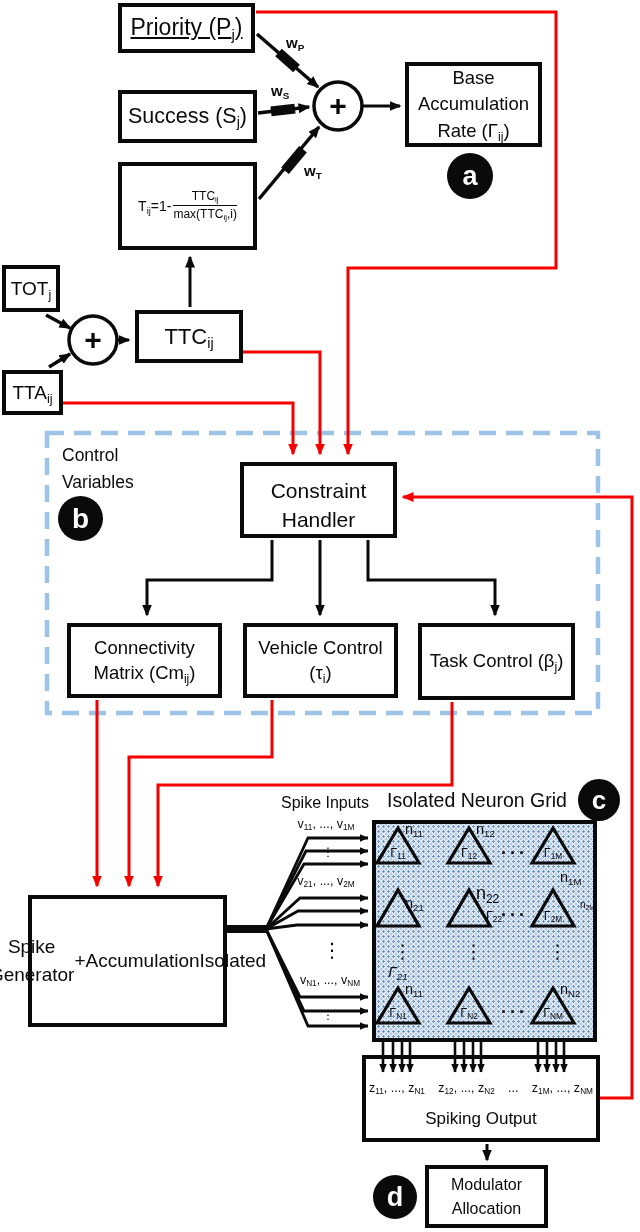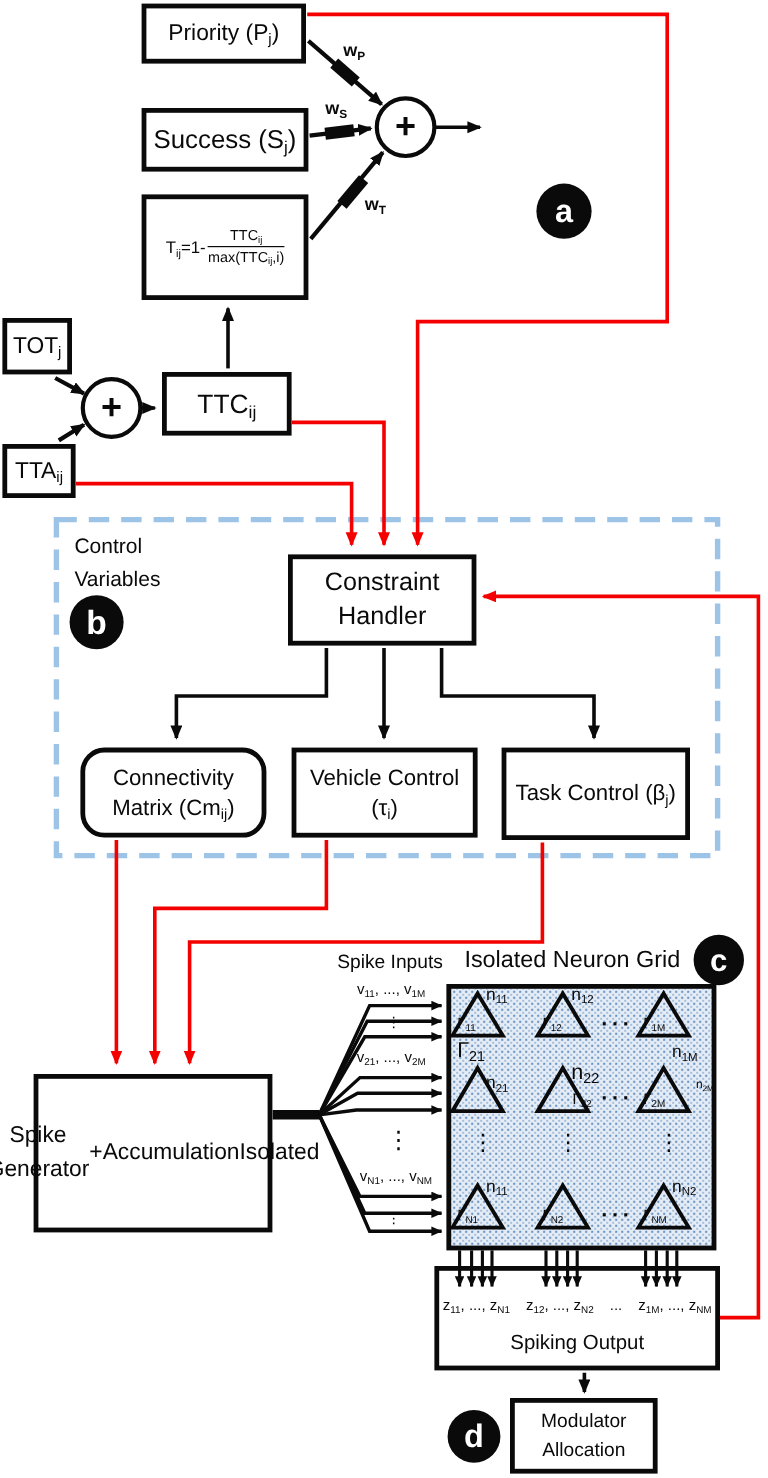--- a/index.html
+++ b/index.html
@@ -31,21 +31,21 @@
     background-color:var(--gridfill);
     background-image:radial-gradient(var(--griddot) 1px, rgba(0,0,0,0) 1.35px),
                      radial-gradient(#a5bedb 1px, rgba(0,0,0,0) 1.3px);
     background-size:5px 5px,5px 5px;background-position:0 0,2.5px 2.5px;
     z-index:0;
   }
   .svg-top{z-index:4;}
   .zrow{display:flex;width:100%;justify-content:space-between;align-items:baseline;font-size:12.5px;}
   .plus{position:absolute;display:flex;align-items:center;justify-content:center;
         width:48px;height:48px;font-size:30px;font-weight:700;z-index:2;}
-  .glabel{position:absolute;width:34px;z-index:2;}
+  .glabel{position:absolute;width:34px;text-align:center;z-index:2;}
   .vlab{position:absolute;width:104px;text-align:center;font-size:12.5px;z-index:2;}
 </style>
 </head>
 <body>
 
 <div id="stage">
 
   <div class="box" id="neuron-grid" style="left:372px;top:820px;width:225px;height:222px;"></div>
 
   <svg width="640" height="1232" viewBox="0 0 640 1232">
@@ -120,35 +120,38 @@
       <polygon points="532,863 574,863 553,828"></polygon>
       <polygon points="377,926 419,926 398,890"></polygon>
       <polygon points="448,926 490,926 469,890"></polygon>
       <polygon points="532,926 574,926 553,890"></polygon>
       <polygon points="377,1023 419,1023 398,988"></polygon>
       <polygon points="448,1023 490,1023 469,988"></polygon>
       <polygon points="532,1023 574,1023 553,988"></polygon>
     </g>
   </svg>
 
-  <div class="box" style="left:118px;top:3px;width:137px;height:50px;font-size:19px;">
+  <div class="box" style="left:118px;top:3px;width:137px;height:50px;font-size:23px;text-decoration:underline;">
     <span>Priority (P<sub>j</sub>)</span>
   </div>
   <div class="box" style="left:118px;top:90px;width:139px;height:53px;font-size:21.5px;">
     <span>Success (S<sub>j</sub>)</span>
   </div>
   <div class="box" style="left:118px;top:162px;width:139px;height:88px;">
     <span class="frm">
       <span>T<sub>ij</sub>=1-</span>
         <span class="frac">
           <span class="num">TTC<sub>ij</sub></span>
           <span class="den">max(TTC<sub>ij</sub>,i)</span>
         </span>
     </span>
   </div>
+  <div class="box" style="left:405px;top:62px;width:137px;height:85px;font-size:18.5px;line-height:1.42;padding:0 2px;">
+    <span style="white-space:normal;">Base Accumulation Rate (Γ<sub>ij</sub>)</span>
+  </div>
 
   <span class="lbl" style="left:286px;top:34px;font-size:15px;font-weight:600;">w<sub>P</sub></span>
   <span class="lbl" style="left:271px;top:82px;font-size:15px;font-weight:600;">w<sub>S</sub></span>
   <span class="lbl" style="left:304px;top:162px;font-size:15px;font-weight:600;">w<sub>T</sub></span>
 
   <span class="plus" style="left:314px;top:82px;">+</span>
   <span class="plus" style="left:69px;top:316px;">+</span>
 
   <div class="badge" style="left:447px;top:153px;width:46px;height:46px;font-size:27px;">a</div>
 
@@ -160,24 +163,24 @@
   </div>
   <div class="box" style="left:135px;top:310px;width:108px;height:53px;font-size:22px;">
     <span>TTC<sub>ij</sub></span>
   </div>
 
   <div class="lbl" style="left:62px;top:442px;width:84px;font-size:17.5px;line-height:1.55;white-space:normal;">
     <span>Control Variables</span>
   </div>
   <div class="badge" style="left:58px;top:496px;width:45px;height:45px;font-size:28px;">b</div>
 
-  <div class="box" style="left:240px;top:462px;width:157px;height:76px;font-size:21px;">
+  <div class="box" style="left:240px;top:462px;width:157px;height:76px;font-size:21px;align-items:flex-end;">
     <span style="white-space:normal;">Constraint Handler</span>
   </div>
-  <div class="box" style="left:67px;top:623px;width:155px;height:75px;font-size:18.5px;border-radius:20px;">
+  <div class="box" style="left:67px;top:623px;width:155px;height:75px;font-size:18.5px;">
     <span style="white-space:normal;">Connectivity Matrix (Cm<sub>ij</sub>)</span>
   </div>
   <div class="box" style="left:418px;top:623px;width:157px;height:77px;font-size:18.5px;">
     <span style="white-space:normal;">Task Control (β<sub>j</sub>)</span>
   </div>
   <div class="box" style="left:243px;top:623px;width:155px;height:75px;font-size:18.5px;">
     <span style="white-space:normal;">Vehicle Control (τ<sub>i</sub>)</span>
   </div>
 
   <div class="box" style="left:28px;top:895px;width:199px;height:132px;font-size:19px;line-height:1.5;">
@@ -203,21 +206,21 @@
   <span class="lbl" style="left:560px;top:869px;font-size:14.5px;">n<sub>1M</sub></span>
   <span class="lbl" style="left:405px;top:883px;font-size:14.5px;margin-top:12px;">n<sub>21</sub></span>
   <span class="lbl" style="left:476px;top:883px;font-size:18px;">n<sub>22</sub></span>
   <span class="lbl" style="left:560px;top:899px;font-size:10px;margin-left:20px;">n<sub>2M</sub></span>
   <span class="lbl" style="left:405px;top:981px;font-size:14.5px;">n<sub>11</sub></span>
   <span class="lbl" style="left:560px;top:981px;font-size:14.5px;">n<sub>N2</sub></span>
 
   <span class="glabel" style="left:381px;top:846px;font-size:12.5px;">Γ<sub>11</sub></span>
   <span class="glabel" style="left:452px;top:846px;font-size:12.5px;">Γ<sub>12</sub></span>
   <span class="glabel" style="left:536px;top:846px;font-size:12.5px;">Γ<sub>1M</sub></span>
-  <span class="glabel" style="left:381px;top:865px;font-size:18px;">Γ<sub>21</sub></span>
+  <span class="glabel" style="left:381px;top:963px;font-size:15px;font-style:italic;">Γ<sub>21</sub></span>
   <span class="glabel" style="left:452px;top:909px;font-size:12.5px;padding-left:25px;">Γ<sub>22</sub></span>
   <span class="glabel" style="left:536px;top:909px;font-size:12.5px;">Γ<sub>2M</sub></span>
   <span class="glabel" style="left:381px;top:1006px;font-size:12.5px;">Γ<sub>N1</sub></span>
   <span class="glabel" style="left:452px;top:1006px;font-size:12.5px;">Γ<sub>N2</sub></span>
   <span class="glabel" style="left:536px;top:1006px;font-size:12.5px;">Γ<sub>NM</sub></span>
 
   <span class="lbl" style="left:501px;top:843px;font-size:18px;font-weight:700;letter-spacing:3px;">···</span>
   <span class="lbl" style="left:501px;top:905px;font-size:18px;font-weight:700;letter-spacing:3px;">···</span>
   <span class="lbl" style="left:501px;top:1002px;font-size:18px;font-weight:700;letter-spacing:3px;">···</span>
   <span class="lbl" style="left:393px;top:940px;font-size:19px;">⋮</span>

